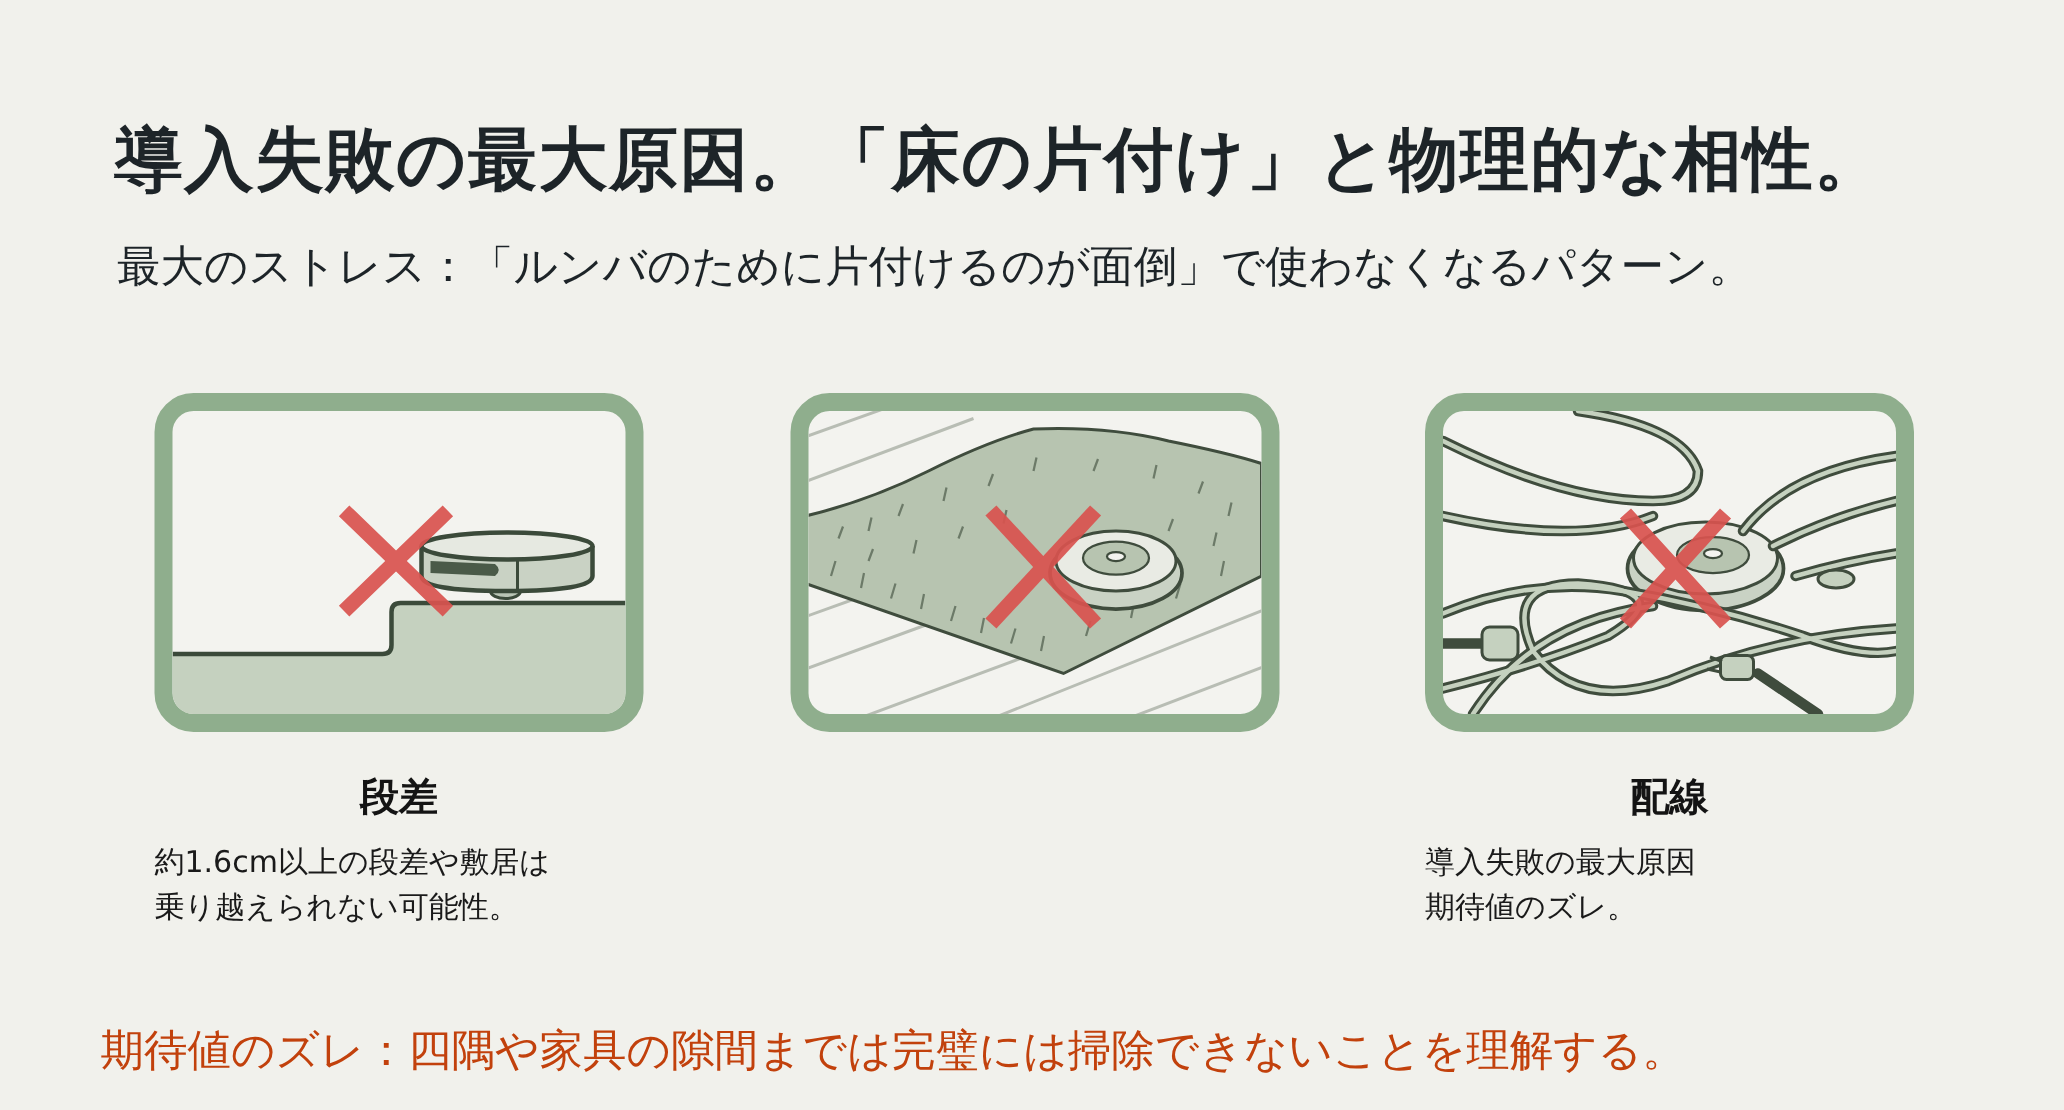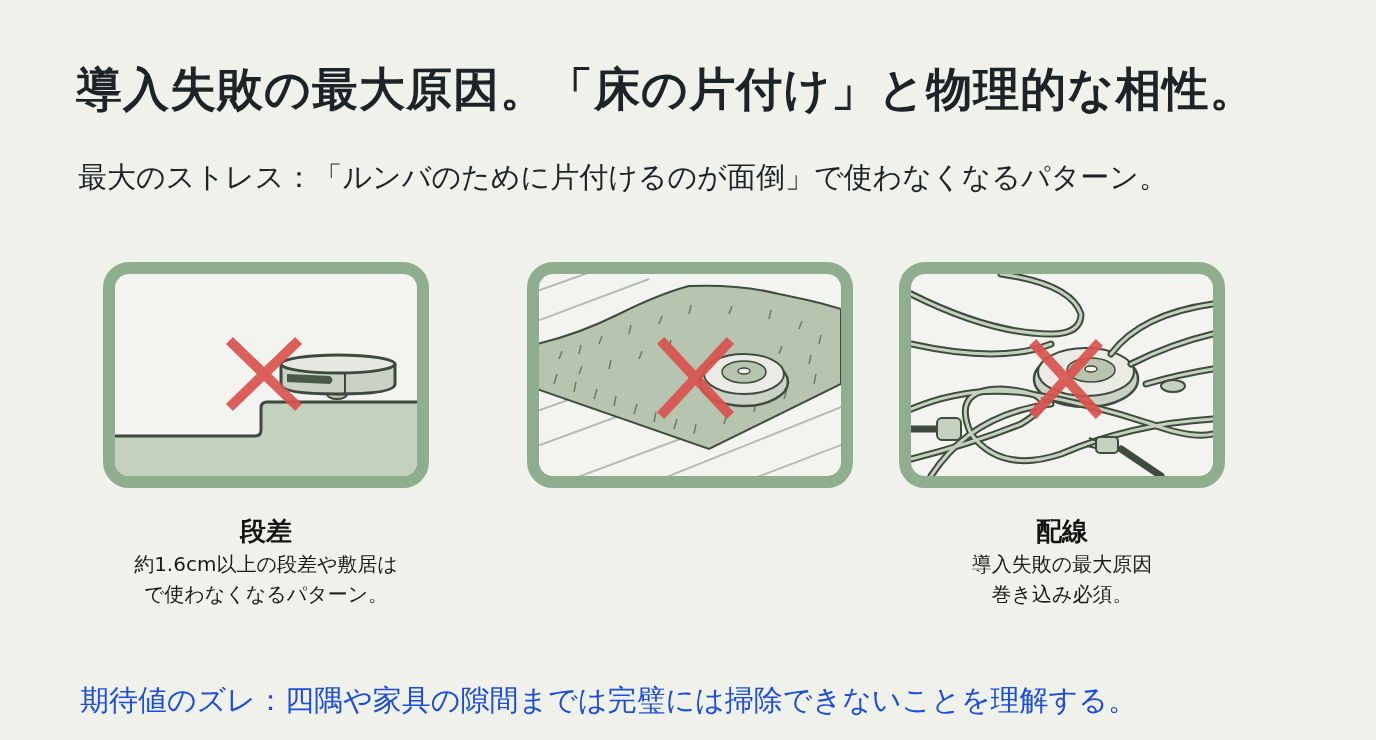--- a/index.html
+++ b/index.html
@@ -4,46 +4,46 @@
 <style>
   html, body { margin:0; padding:0; }
   body {
     width:1376px; height:740px; overflow:hidden;
     background:#f1f1ec;
     font-family:"DejaVu Sans","Liberation Sans",sans-serif;
     color:#1c2226;
     position:relative;
   }
   .title {
-    position:absolute; left:76px; top:59px;
+    position:absolute; left:76px; top:76px;
     font-size:46px; font-weight:bold; letter-spacing:1px;
     color:#1d2428; white-space:nowrap;
   }
   .subtitle {
     position:absolute; left:78px; top:158px;
     font-size:29px; color:#1d2428; white-space:nowrap;
   }
   .card { position:absolute; top:262px; width:326px; }
   .frame {
     width:302px; height:202px;
     border:12px solid #8fae8d; border-radius:26px;
     background:#f3f3ef; overflow:hidden; position:relative;
   }
   .frame svg { position:absolute; left:0; top:0; width:302px; height:202px; }
   .card-title {
     text-align:center; font-size:26px; font-weight:bold; margin-top:26px;
     color:#141414;
   }
   .card-desc {
-    text-align:center; font-size:20px; line-height:30px; 
+    text-align:left; font-size:20px; line-height:30px; margin-top:10px;
     color:#1a1a1a; white-space:nowrap;
   }
   .footer {
-    position:absolute; left:80px; top:681px;
-    font-size:29px; color:#1d4ed8; white-space:nowrap;
+    position:absolute; left:67px; top:681px;
+    font-size:29px; color:#c2410c; white-space:nowrap;
   }
 </style>
 </head>
 <body>
 
 <div class="title">導入失敗の最大原因。「床の片付け」と物理的な相性。</div>
 <div class="subtitle">最大のストレス：「ルンバのために片付けるのが面倒」で使わなくなるパターン。</div>
 
 <div class="card" style="left:103px;">
   <div class="frame">
@@ -59,21 +59,21 @@
 
       <g stroke="#d9534f" stroke-width="10" stroke-linecap="square" opacity="0.92">
         <line x1="118" y1="70" x2="180" y2="130"></line>
         <line x1="180" y1="70" x2="118" y2="130"></line>
       </g>
     </svg>
   </div>
   <div class="card-title">段差</div>
   <div class="card-desc">
     <div>約1.6cm以上の段差や敷居は</div>
-    <div>で使わなくなるパターン。</div>
+    <div>乗り越えられない可能性。</div>
   </div>
 </div>
 
 <div class="card" style="left:527px;">
   <div class="frame">
     <svg viewBox="0 0 302 202">
       <g stroke="#b8bdb4" stroke-width="2">
         <line x1="-10" y1="20" x2="60" y2="-5"></line>
         <line x1="-10" y1="50" x2="110" y2="5"></line>
         <line x1="-10" y1="140" x2="40" y2="122"></line>
@@ -95,21 +95,21 @@
       <ellipse cx="205" cy="98" rx="22" ry="11" fill="#b7c4b0" stroke="#3f4c3d" stroke-width="1.5"></ellipse>
       <ellipse cx="205" cy="97" rx="6" ry="3" fill="#f3f3ef" stroke="#3f4c3d" stroke-width="1.5"></ellipse>
       <g stroke="#d9534f" stroke-width="10" stroke-linecap="square" opacity="0.92">
         <line x1="125" y1="70" x2="188" y2="138"></line>
         <line x1="188" y1="70" x2="125" y2="138"></line>
       </g>
     </svg>
   </div>
 </div>
 
-<div class="card" style="left:899px;">
+<div class="card" style="left:950px;">
   <div class="frame">
     <svg viewBox="0 0 302 202">
 
       <ellipse cx="175" cy="105" rx="52" ry="28" fill="#c9d2c4" stroke="#3f4c3d" stroke-width="2.5"></ellipse>
       <ellipse cx="175" cy="98" rx="48" ry="24" fill="#e9ebe4" stroke="#3f4c3d" stroke-width="2"></ellipse>
       <ellipse cx="180" cy="96" rx="24" ry="12" fill="#b7c4b0" stroke="#3f4c3d" stroke-width="1.5"></ellipse>
       <ellipse cx="180" cy="95" rx="6" ry="3" fill="#f3f3ef" stroke="#3f4c3d" stroke-width="1.5"></ellipse>
       <g fill="none" stroke-linecap="round">
         <g stroke="#3f4c3d" stroke-width="7">
           <path d="M0 20 Q80 60 140 60 Q170 60 170 40 Q160 10 90 0"></path>
@@ -142,17 +142,17 @@
       <ellipse cx="262" cy="112" rx="12" ry="6" fill="#c5d1bf" stroke="#3f4c3d" stroke-width="2"></ellipse>
       <g stroke="#d9534f" stroke-width="10" stroke-linecap="square" opacity="0.92">
         <line x1="125" y1="72" x2="185" y2="138"></line>
         <line x1="185" y1="72" x2="125" y2="138"></line>
       </g>
     </svg>
   </div>
   <div class="card-title">配線</div>
   <div class="card-desc">
     <div>導入失敗の最大原因</div>
-    <div>巻き込み必須。</div>
+    <div>期待値のズレ。</div>
   </div>
 </div>
 
 <div class="footer">期待値のズレ：四隅や家具の隙間までは完璧には掃除できないことを理解する。</div>
 
 </body></html>

